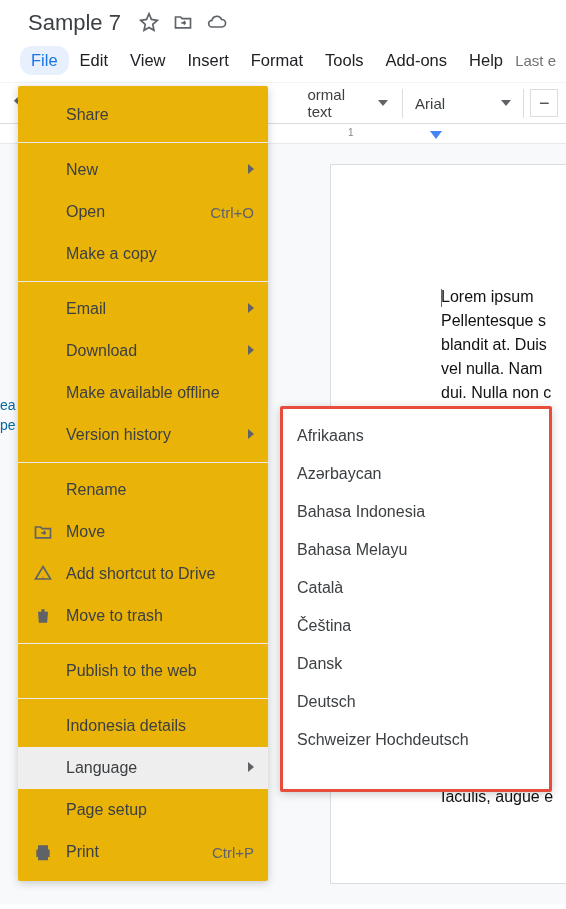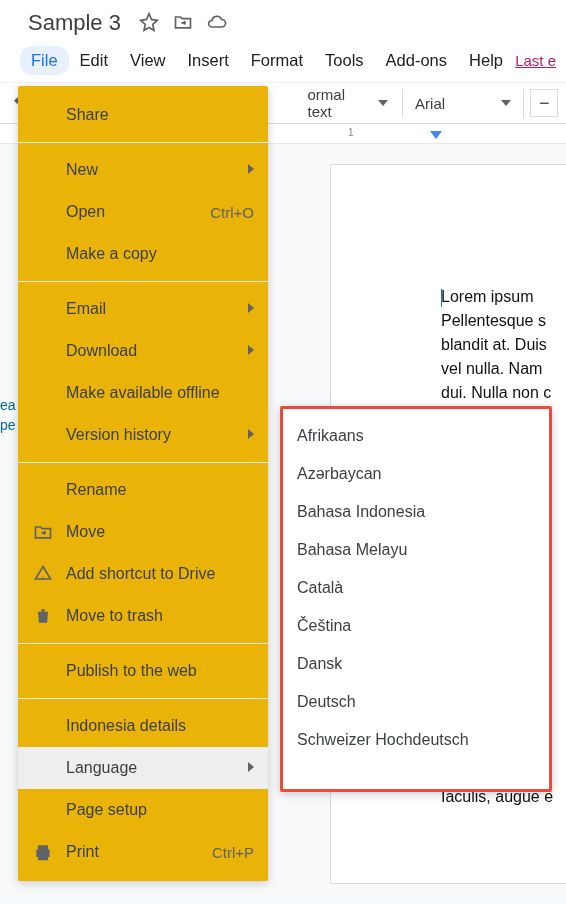--- a/index.html
+++ b/index.html
@@ -41,22 +41,21 @@
     color: #202124;
     font-size: 16.5px;
     cursor: pointer;
   }
   .menubar .menu-item.active {
     background: #e8f0fe;
     color: #1a73e8;
   }
   .menubar .last-edit {
     margin-left: auto;
-    color: #be185d;
-    text-decoration: underline;
+    color: #737373;
     font-size: 15px;
   }
   
   .toolbar {
     display: flex;
     align-items: center;
     padding: 6px 8px;
     border-top: 1px solid #f1f3f4;
     border-bottom: 1px solid #dadce0;
     gap: 6px;
@@ -171,21 +170,21 @@
     overflow:hidden;
     white-space:pre;
   }
   .tri-down { display:inline-block;width:0;height:0;border-left:5px solid transparent;border-right:5px solid transparent;border-top:6px solid #5f6368;}
   .tri-right-sm { display:inline-block;width:0;height:0;border-top:5px solid transparent;border-bottom:5px solid transparent;border-left:6px solid #5f6368;}
 </style>
 </head>
 <body>
 
 <div class="titlebar">
-  <span class="doc-title">Sample 3</span>
+  <span class="doc-title">Sample 7</span>
   <div class="title-icons">
     <span>
       <svg viewBox="0 0 24 24">
           <path d="M12 2l2.9 6.9L22 10l-5.5 4.8L18 22l-6-3.5L6 22l1.5-7.2L2 10l7.1-1.1z"></path>
         </svg>
     </span>
     <span>
       <svg viewBox="0 0 24 24">
           <path d="M3 6h6l2 2h10v11H3z"></path>
           <path d="M10 13h5m0 0l-2-2m2 2l-2 2"></path>

